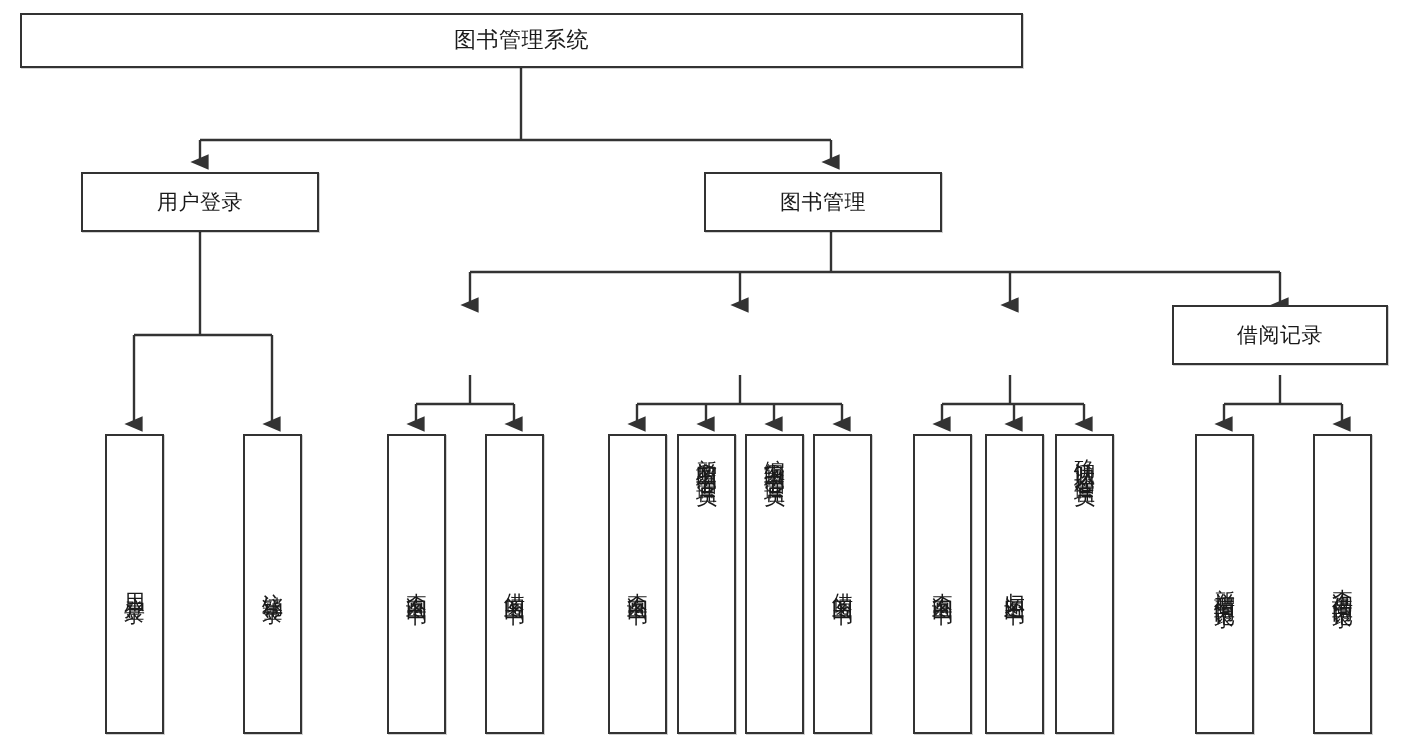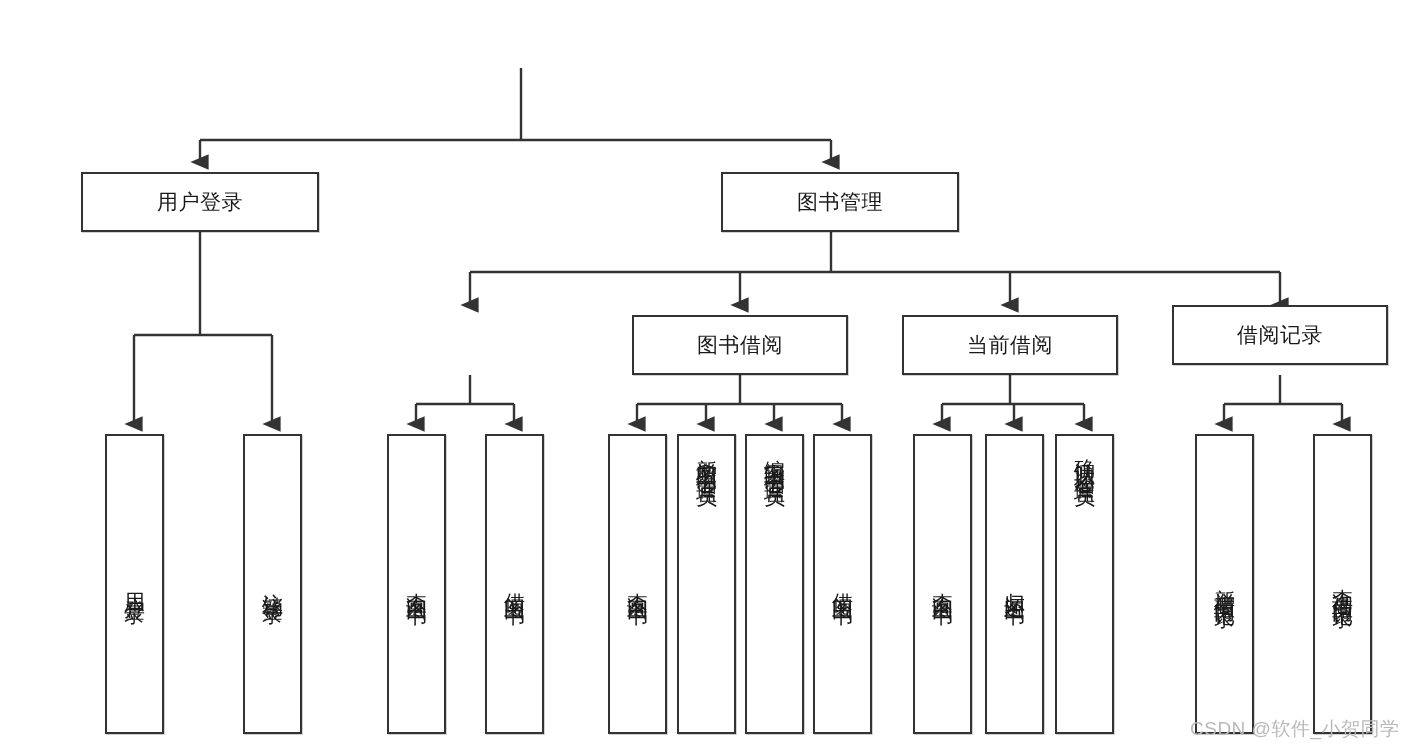--- a/index.html
+++ b/index.html
@@ -116,37 +116,35 @@
     <path class="edge-line" d="M942,404 L942,424" marker-end="url(#arrow)"></path>
     <path class="edge-line" d="M1014,404 L1014,424" marker-end="url(#arrow)"></path>
     <path class="edge-line" d="M1084,404 L1084,424" marker-end="url(#arrow)"></path>
 
     <path class="edge-line" d="M1280,375 L1280,404"></path>
     <path class="edge-line" d="M1224,404 L1342,404"></path>
     <path class="edge-line" d="M1224,404 L1224,424" marker-end="url(#arrow)"></path>
     <path class="edge-line" d="M1342,404 L1342,424" marker-end="url(#arrow)"></path>
   </svg>
 
+  <div class="node horiz root" style="left:20px; top:13px; width:1003px; height:55px;">图书管理系统</div>
 
   <div class="node horiz" style="left:81px; top:172px; width:238px; height:60px;">用户登录</div>
-  <div class="node horiz" style="left:721px; top:172px; width:238px; height:60px;">图书管理</div>
+  <div class="node horiz" style="left:704px; top:172px; width:238px; height:60px;">图书管理</div>
 
-  <div class="node horiz" style="left:632px; top:315px; width:216px; height:60px;">图书借阅</div>
-  <div class="node horiz" style="left:902px; top:315px; width:216px; height:60px;">当前借阅</div>
   <div class="node horiz" style="left:1172px; top:305px; width:216px; height:60px;">借阅记录</div>
 
   <div class="node vert" style="left:105px; top:434px; width:59px; height:300px;">用户登录</div>
   <div class="node vert" style="left:243px; top:434px; width:59px; height:300px;">注销登录</div>
   <div class="node vert" style="left:387px; top:434px; width:59px; height:300px;">查询图书</div>
   <div class="node vert" style="left:485px; top:434px; width:59px; height:300px;">借阅图书</div>
   <div class="node vert" style="left:608px; top:434px; width:59px; height:300px;">查询图书</div>
   <div class="node vert top-aligned" style="left:677px; top:434px; width:59px; height:300px;">新增图书（管理员）</div>
   <div class="node vert top-aligned" style="left:745px; top:434px; width:59px; height:300px;">编辑图书（管理员）</div>
   <div class="node vert" style="left:813px; top:434px; width:59px; height:300px;">借阅图书</div>
   <div class="node vert" style="left:913px; top:434px; width:59px; height:300px;">查询图书</div>
   <div class="node vert" style="left:985px; top:434px; width:59px; height:300px;">归还图书</div>
   <div class="node vert top-aligned" style="left:1055px; top:434px; width:59px; height:300px;">确认归还（管理员）</div>
   <div class="node vert" style="left:1195px; top:434px; width:59px; height:300px;">新增借阅记录</div>
   <div class="node vert" style="left:1313px; top:434px; width:59px; height:300px;">查询借阅记录</div>
 
-  <div class="watermark" style="left:1190px; top:716px;">CSDN @软件_小贺同学</div>
 
 </div>
 
 </body></html>

